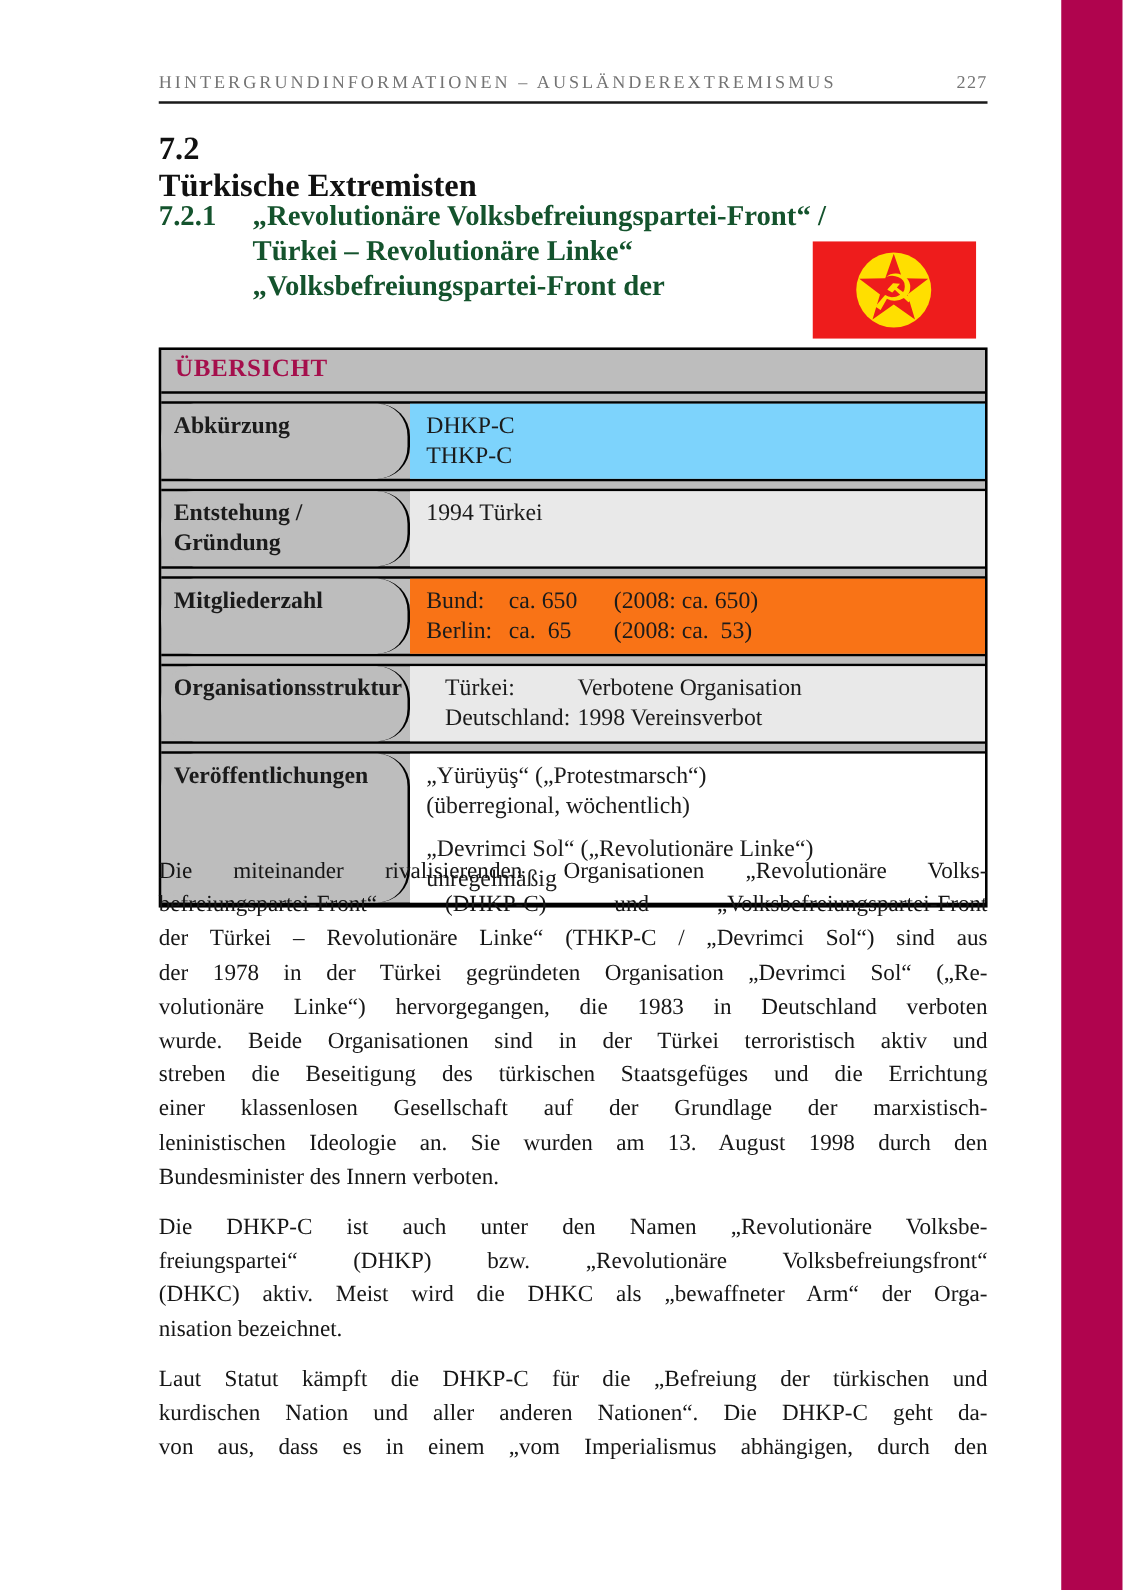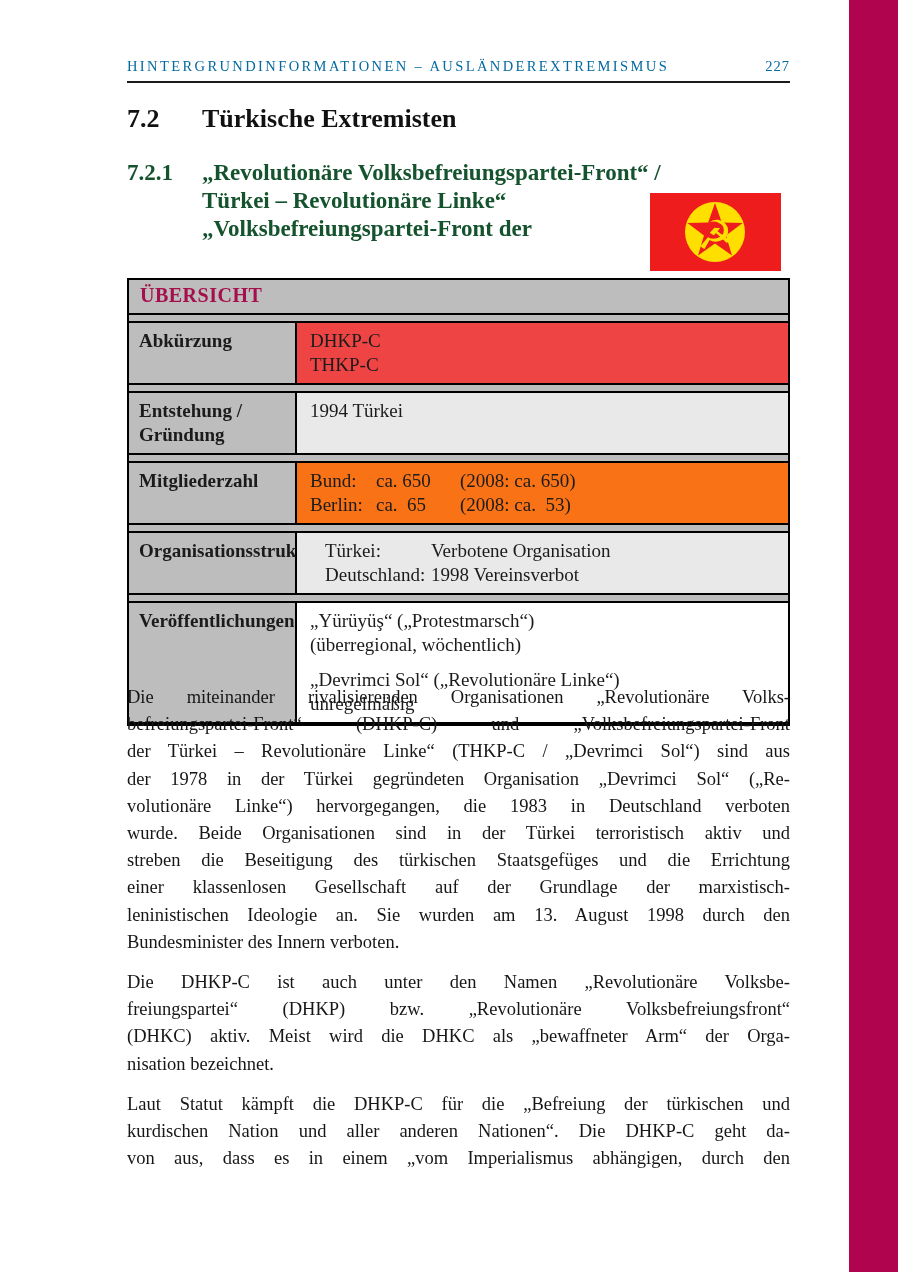--- a/index.html
+++ b/index.html
@@ -4,42 +4,42 @@
 <style>
   html,body{margin:0;padding:0;background:#fff;}
   .page{position:relative;width:900px;height:1272px;background:#ffffff;overflow:hidden;
         font-family:"Liberation Serif","DejaVu Serif",serif;color:#1b1b1b;}
   .edge-bar{position:absolute;top:0;bottom:0;right:2px;width:49px;background:#b0044e;}
 
   
   .running-header{position:absolute;left:127px;top:58px;width:663px;
         border-bottom:2px solid #1a1a1a;padding-bottom:6px;
         display:flex;justify-content:space-between;align-items:flex-end;
-        font-size:14.5px;letter-spacing:2.4px;color:#0369a1;}
+        font-size:14.5px;letter-spacing:2.4px;color:#737373;}
   .running-header .page-number{letter-spacing:1px;}
 
   
   .section-heading{position:absolute;left:127px;top:104px;display:flex;
-        font-weight:bold;font-size:26px;color:#111;}
+        font-weight:bold;font-size:26px;color:#111;flex-direction:column;}
   .section-heading .num{width:75px;flex:none;}
   .subsection-heading{position:absolute;left:127px;top:159px;display:flex;
         font-weight:bold;font-size:23px;line-height:28px;color:#14532d;width:663px;}
   .subsection-heading .num{width:75px;flex:none;}
 
   
   .flag{position:absolute;left:650px;top:193px;width:131px;height:78px;}
 
   
   .overview{position:absolute;left:127px;top:278px;width:663px;
         border:2px solid #000;background:#bdbdbd;font-size:19px;box-sizing:border-box;}
   .overview-title{padding:4px 11px 6px 11px;font-weight:bold;font-size:20px;
         letter-spacing:.5px;color:#a50f4c;border-bottom:2px solid #000;}
   .trow{display:flex;border-top:2px solid #000;border-bottom:2px solid #000;margin-top:6px;}
-  .tlabel{width:168px;flex:none;box-sizing:border-box;padding:6px 10px;
-        font-weight:bold;border-right:2px solid #000;line-height:24px;}
+  .tlabel{width:199px;flex:none;box-sizing:border-box;padding:6px 10px;
+        font-weight:bold;border-right:2px solid #000;line-height:24px;border-radius:26px;}
   .tvalue{flex:1;background:#e9e9e9;padding:6px 13px;line-height:24px;}
   .vblock + .vblock{margin-top:11px;}
   .cols{display:flex;}
   .c{white-space:pre;}
   .cols-3 .c:nth-child(1){width:66px;flex:none;}
   .cols-3 .c:nth-child(2){width:84px;flex:none;}
   .cols-2 .c:nth-child(1){width:106px;flex:none;}
 
   
   .body-copy{position:absolute;left:127px;top:684px;width:663px;
@@ -79,21 +79,21 @@
     <circle cx="65" cy="39" r="30" fill="#ffdf00"></circle>
     <path fill="#ee1c1c" d="M65,10 L71.8,29.6 L92.6,30 L76,42.6 L82,62.5 L65,50.6 L48,62.5 L54,42.6 L37.4,30 L58.2,29.6 Z"></path>
     <text x="65" y="42" font-size="40" fill="#ffdf00" text-anchor="middle" dominant-baseline="central" font-family="DejaVu Sans, sans-serif">☭</text>
   </svg>
 
   <div class="overview" style="background: rgb(189, 189, 189);">
     <div class="overview-title" style="color: rgb(165, 15, 76);">ÜBERSICHT</div>
     <div>
         <div class="trow">
           <div class="tlabel" style="background: rgb(189, 189, 189);">Abkürzung</div>
-          <div class="tvalue" style="background: #ef4444;">
+          <div class="tvalue" style="background: #7dd3fc;">
             <div class="vblock">
               <div class="vline">DHKP-C</div>
               <div class="vline">THKP-C</div>
             </div>
           </div>
         </div>
         <div class="trow">
           <div class="tlabel" style="background: rgb(189, 189, 189);">Entstehung / Gründung</div>
           <div class="tvalue" style="background: rgb(233, 233, 233);">
             <div class="vblock">

